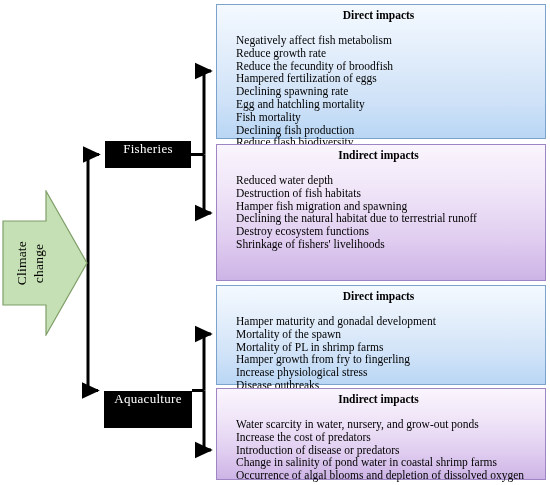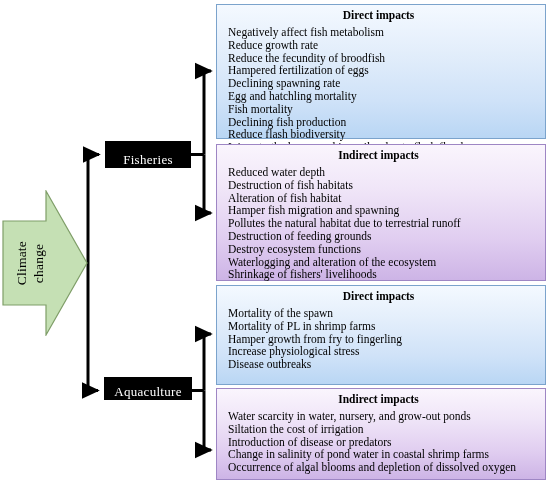--- a/index.html
+++ b/index.html
@@ -64,48 +64,48 @@
     text-align: center;
     white-space: pre;
   }
 
   
   .cat-box {
     position: absolute;
     background: #000000;
     color: #ffffff;
     display: flex;
-    align-items: flex-end;
+    align-items: flex-start;
     justify-content: center;
     font-size: 13px;
     letter-spacing: .3px;
   }
   #cat-fisheries   { left: 105px; top: 141px; width: 86px; height: 27px; }
-  #cat-aquaculture { left: 104px; top: 377px; width: 88px; height: 23px; }
+  #cat-aquaculture { left: 104px; top: 391px; width: 88px; height: 37px; }
 
   
   .panel {
     position: absolute;
     left: 216px;
     width: 330px;
     box-sizing: border-box;
     border: 1px solid #8fa9c4;
     padding: 4px 0 4px 7px;
   }
   .panel .panel-title {
     text-align: center;
     font-weight: bold;
     font-size: 11.5px;
     line-height: 13px;
     padding-right: 12px;
     margin-bottom: 1px;
   }
   .panel ul {
     list-style: none;
-    margin: 4px;
+    margin: 12px;
     padding: 0;
   }
   .panel li {
     font-size: 11.5px;
     line-height: 12.8px;
     white-space: nowrap;
   }
 
   .panel.blue {
     border-color: #7ba3cc;
@@ -192,45 +192,43 @@
       <li>Reduce flash biodiversity</li>
       <li>Injury to the larvae and juveniles due to flash flood</li>
     </ul>
   </div>
 
   <div class="panel purple" id="panel-fisheries-indirect">
     <div class="panel-title">Indirect impacts</div>
     <ul>
       <li>Reduced water depth</li>
       <li>Destruction of fish habitats</li>
-      <li>Alteration of fish habitat</li>
       <li>Hamper fish migration and spawning</li>
-      <li>Pollutes the natural habitat due to terrestrial runoff</li>
-      <li>Destruction of feeding grounds</li>
+      <li>Declining the natural habitat due to terrestrial runoff</li>
       <li>Destroy ecosystem functions</li>
-      <li>Waterlogging and alteration of the ecosystem</li>
       <li>Shrinkage of fishers' livelihoods</li>
     </ul>
   </div>
 
   <div class="panel blue" id="panel-aquaculture-direct">
     <div class="panel-title">Direct impacts</div>
     <ul>
+      <li>Hamper maturity and gonadal development</li>
       <li>Mortality of the spawn</li>
       <li>Mortality of PL in shrimp farms</li>
       <li>Hamper growth from fry to fingerling</li>
       <li>Increase physiological stress</li>
       <li>Disease outbreaks</li>
     </ul>
   </div>
 
   <div class="panel purple" id="panel-aquaculture-indirect">
     <div class="panel-title">Indirect impacts</div>
     <ul>
       <li>Water scarcity in water, nursery, and grow-out ponds</li>
-      <li>Siltation the cost of irrigation</li>
+      <li>Increase the cost of predators</li>
       <li>Introduction of disease or predators</li>
       <li>Change in salinity of pond water in coastal shrimp farms</li>
       <li>Occurrence of algal blooms and depletion of dissolved oxygen</li>
     </ul>
   </div>
 
 </div>
 
 </body></html>

